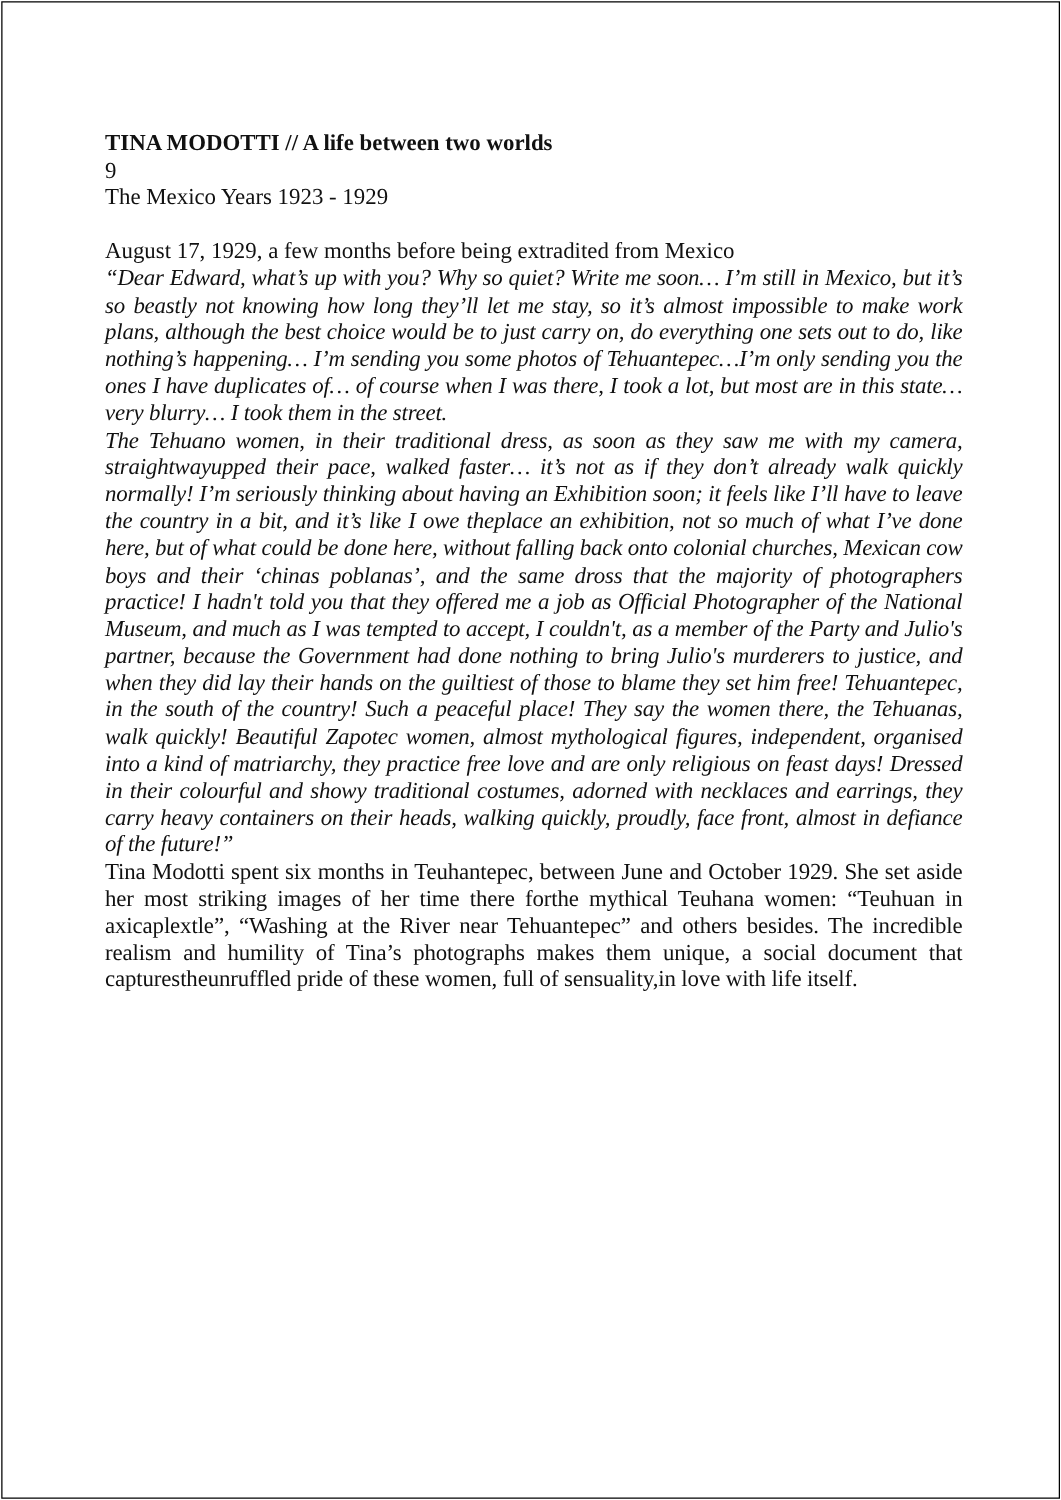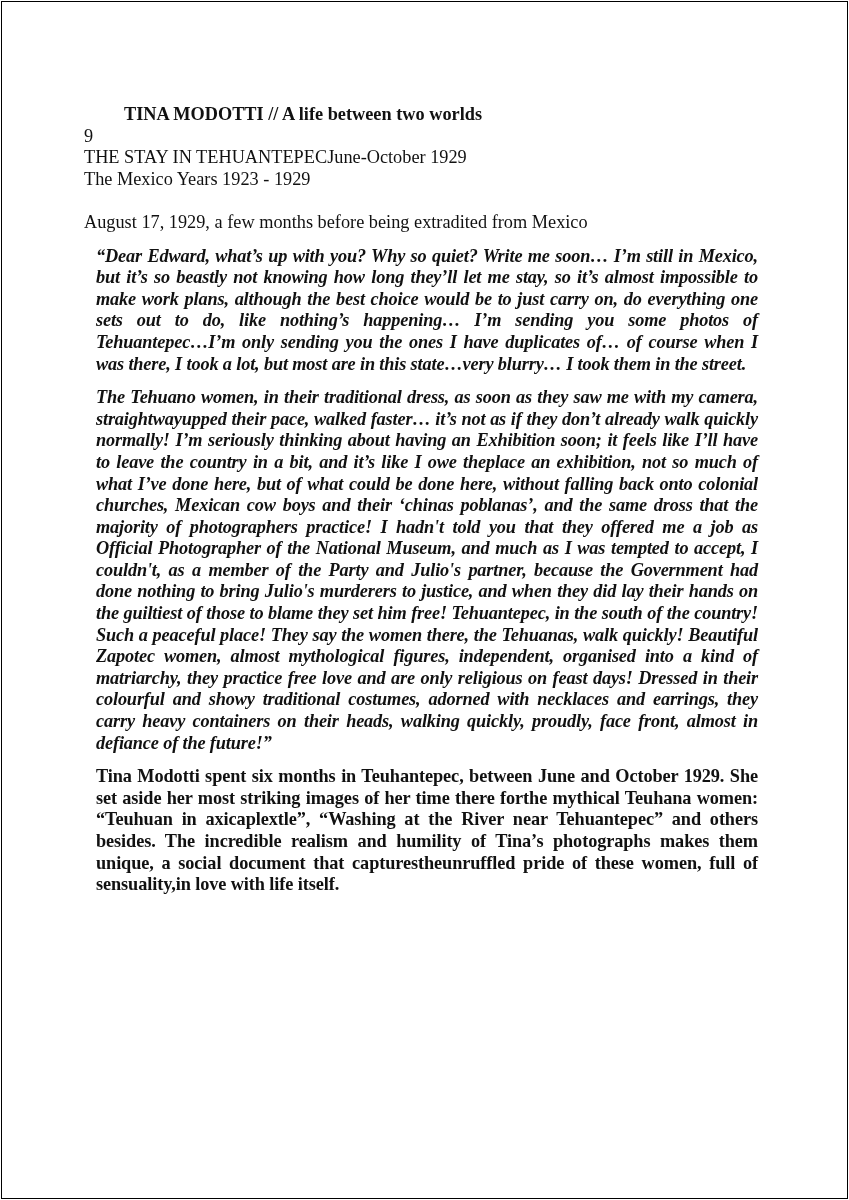--- a/index.html
+++ b/index.html
@@ -29,44 +29,41 @@
     top: 102px;
     width: 686px;
     font-family: "Liberation Serif", serif;
     font-size: 18.3px;
     line-height: 21.6px;
     color: #111;
   }
   .line { display: block; margin: 0; }
   .title {
     font-weight: bold;
-    margin-left: 40px;
   }
   .blank { height: 21.6px; }
   .para {
-    margin: 12px;
+    margin: 0;
     text-align: justify;
-    font-weight: bold;
   }
   .letter {
     font-style: italic;
     letter-spacing: -0.15px;
   }
   .narrative {
     letter-spacing: -0.1px;
   }
 </style>
 </head>
 <body>
 
 <div class="page">
   <div class="content">
     <div class="line title">TINA MODOTTI  //  A life between two worlds</div>
     <div class="line">9</div>
-    <div class="line">THE STAY IN  TEHUANTEPECJune-October 1929</div>
     <div class="line">The Mexico Years 1923 - 1929</div>
     <div class="line blank"></div>
     <div class="line">August 17, 1929, a few months before being extradited from Mexico</div>
     <p class="para letter">“Dear Edward, what’s up with you? Why so quiet? Write me soon… I’m still in Mexico, but it’s so beastly not knowing how long they’ll let me stay, so it’s almost impossible to make work plans, although the best choice would be to just carry on, do everything one sets out to do, like nothing’s happening… I’m sending you some photos of Tehuantepec…I’m only sending you the ones I have duplicates of… of course when I was there, I took a lot, but most are in this state…very blurry… I took them in the street.</p>
     <p class="para letter">The Tehuano women, in their traditional dress, as soon as they saw me with my camera, straightwayupped their pace, walked faster… it’s not as if they don’t already walk quickly normally! I’m seriously thinking about having an Exhibition soon; it feels like I’ll have to leave the country in a bit, and it’s like I owe theplace an exhibition, not so much of what I’ve done here, but of what could be done here, without falling back onto colonial churches, Mexican cow boys and their ‘chinas poblanas’, and the same dross that the majority of photographers practice! I hadn't told you that they offered me a job as Official Photographer of the National Museum, and much as I was tempted to accept, I couldn't, as a member of the Party and Julio's partner, because the Government had done nothing to bring Julio's murderers to justice, and when they did lay their hands on the guiltiest of those to blame they set him free! Tehuantepec, in the south of the country! Such a peaceful place! They say the women there, the Tehuanas, walk quickly! Beautiful Zapotec women, almost mythological figures, independent, organised into a kind of matriarchy, they practice free love and are only religious on feast days! Dressed in their colourful and showy traditional costumes, adorned with necklaces and earrings, they carry heavy containers on their heads, walking quickly, proudly, face front, almost in defiance of the future!”</p>
     <p class="para narrative">Tina Modotti spent six months in Teuhantepec, between June and October 1929. She set aside her most striking images of her time there forthe mythical Teuhana women: “Teuhuan in axicaplextle”, “Washing at the River near Tehuantepec” and others besides. The incredible realism and humility of Tina’s photographs makes them unique, a social document that capturestheunruffled pride of these women, full of sensuality,in love with life itself.</p>
   </div>
 </div>
 
 </body></html>

